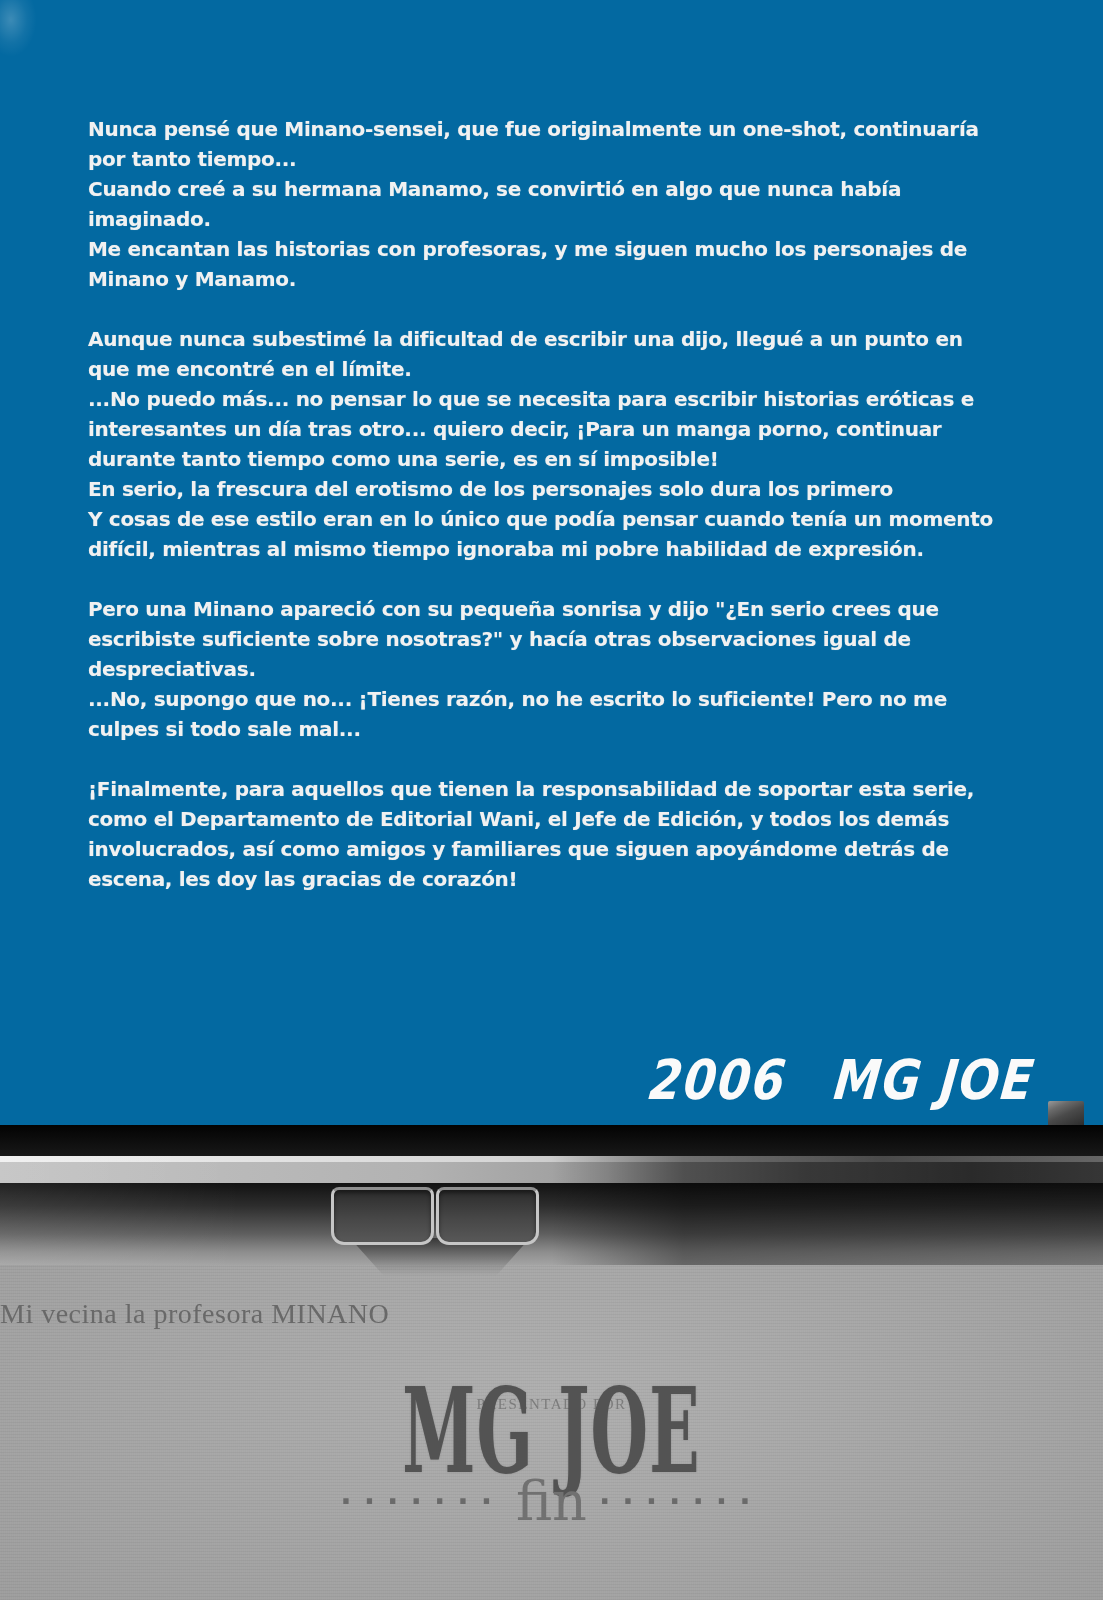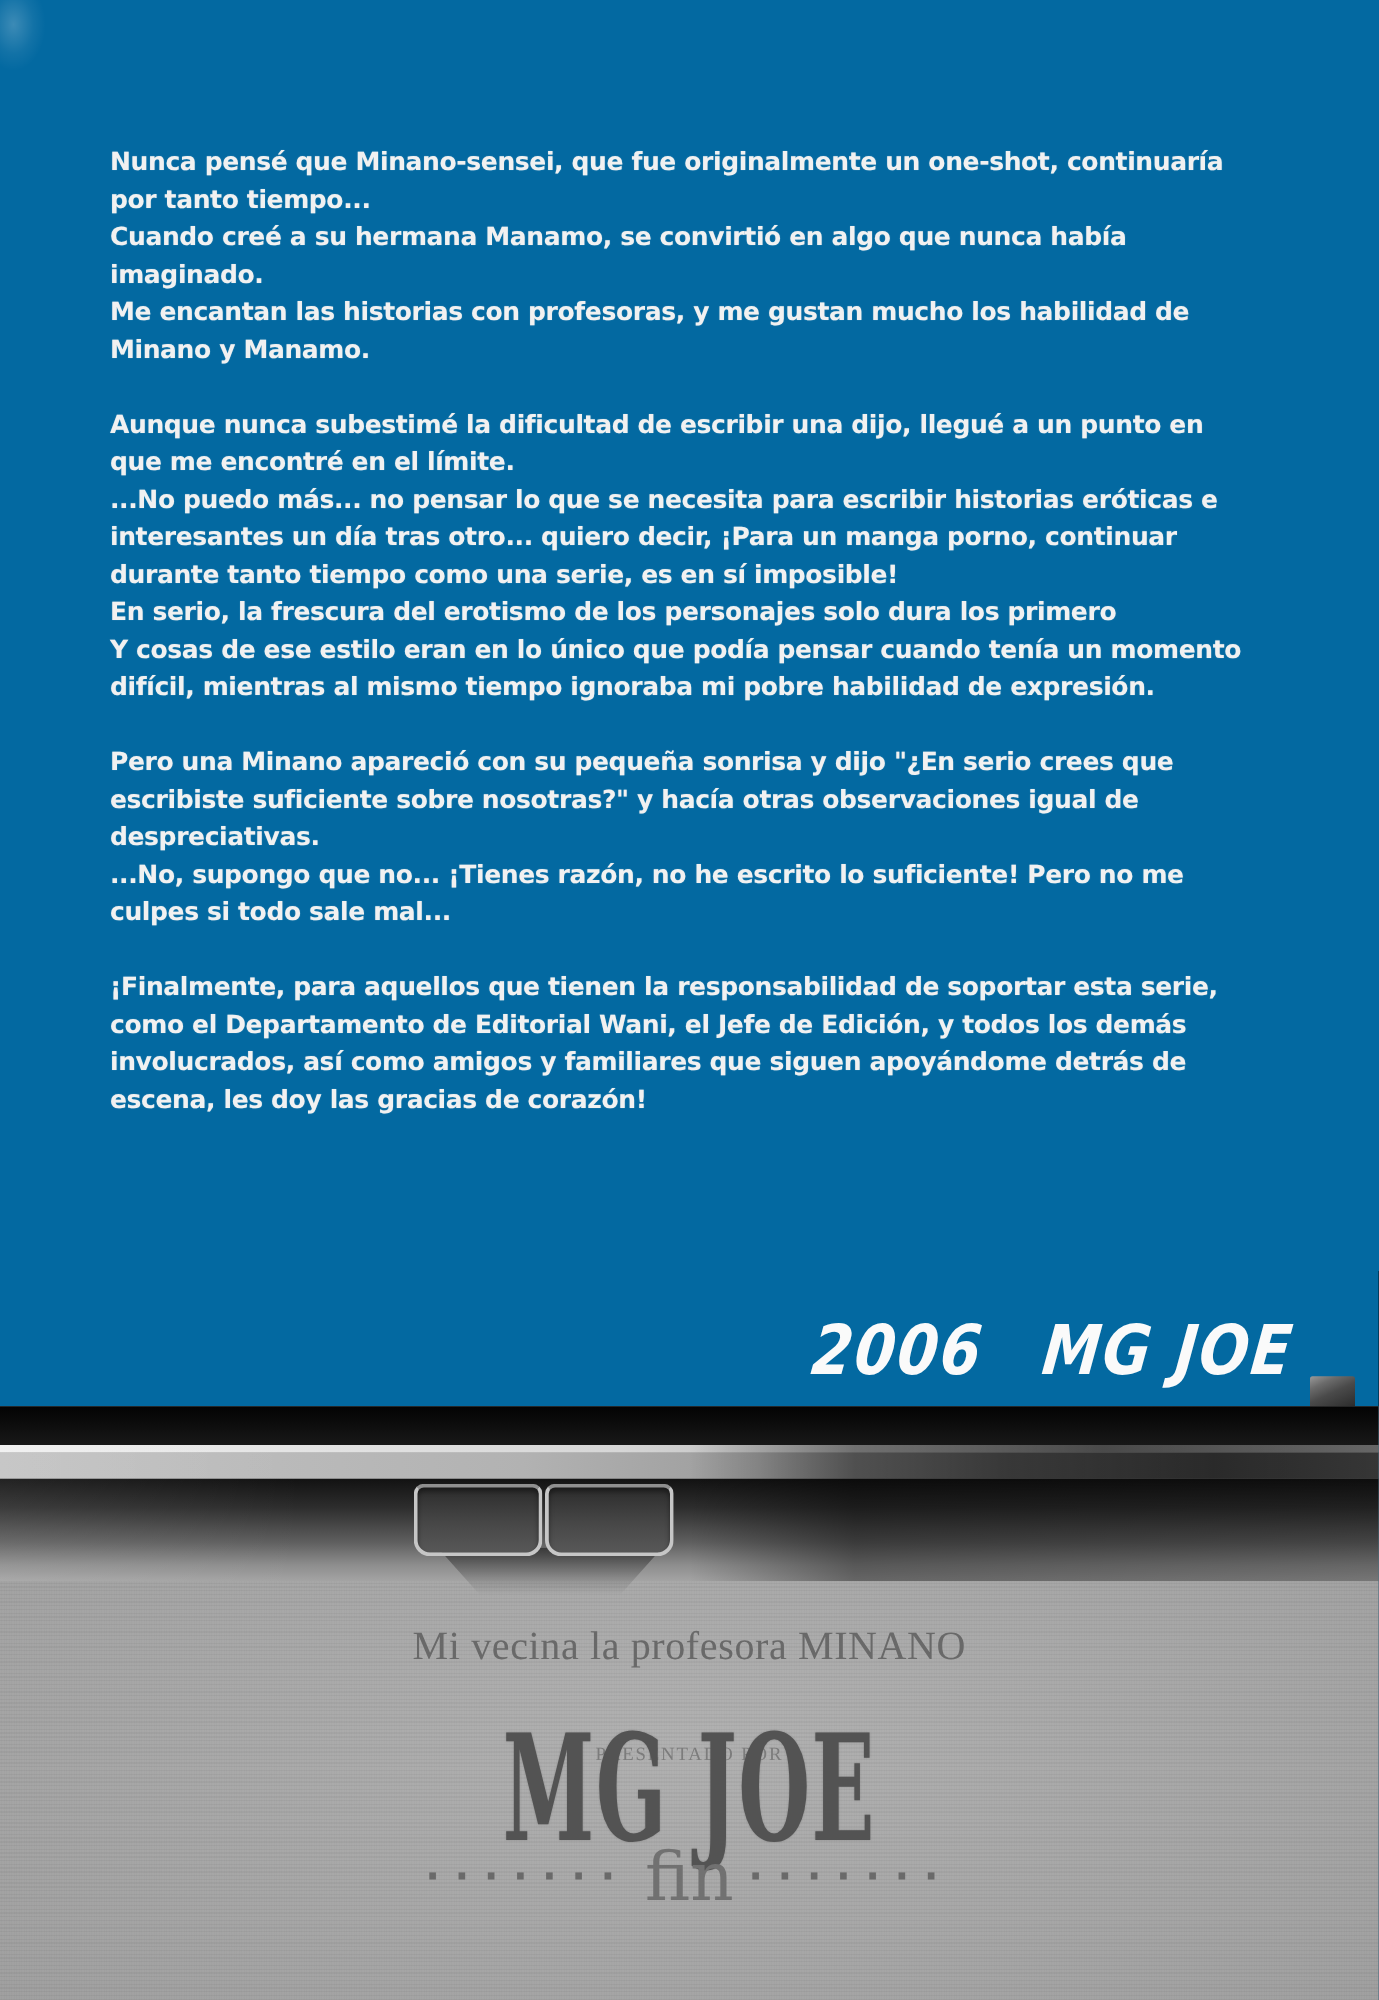--- a/index.html
+++ b/index.html
@@ -35,22 +35,22 @@
   .side-shade{position:absolute;left:0;top:31px;width:100%;height:109px;
               background:linear-gradient(to right,rgba(255,255,255,.07),transparent 22%,transparent 50%,
               rgba(0,0,0,.38) 62%,rgba(0,0,0,.28) 100%);}
   
   .paper{position:absolute;left:0;top:140px;width:100%;height:335px;background:#a9a9a9;}
   .grain{position:absolute;inset:0;
          background:
            radial-gradient(ellipse at 50% 38%,rgba(255,255,255,.06),rgba(0,0,0,.07)),
            repeating-linear-gradient(0deg,rgba(0,0,0,.045) 0 1px,transparent 1px 3px),
            repeating-linear-gradient(90deg,rgba(255,255,255,.04) 0 1px,transparent 1px 2px);}
-  .series-title{position:absolute;top:33px;width:100%;text-align:center;
-                font-family:"Liberation Serif",serif;font-size:32px;color:#696969;letter-spacing:.5px;}
+  .series-title{position:absolute;top:33px;width:100%;text-align:left;
+                font-family:"Liberation Serif",serif;font-size:28px;color:#696969;letter-spacing:.5px;}
   .presented{position:absolute;top:94px;width:100%;text-align:center;
              font-family:"Liberation Serif",serif;font-size:15px;letter-spacing:1.5px;color:#7c7c7c;margin-top:37px;}
   .big-author{position:absolute;top:106px;width:100%;text-align:center;
               font-family:"DejaVu Serif",serif;font-weight:700;font-size:118px;line-height:120px;
               color:#535353;transform:scaleX(.56);letter-spacing:2px;
               text-shadow:0 0 2px rgba(80,80,80,.4);}
   .end-row{position:absolute;top:212px;width:100%;display:flex;justify-content:center;align-items:center;gap:12px;}
   .dots{font-size:30px;font-weight:700;letter-spacing:12px;color:#6a6a6a;line-height:30px;}
   .fin{font-family:"DejaVu Serif",serif;font-size:54px;color:#717171;line-height:50px;}
   
@@ -69,21 +69,21 @@
 <div class="page">
 
   <div class="speck"></div>
 
   <div class="afterword">
     <div class="paragraph">
         <div class="line">Nunca pensé que Minano-sensei, que fue originalmente un one-shot, continuaría</div>
         <div class="line">por tanto tiempo...</div>
         <div class="line">Cuando creé a su hermana Manamo, se convirtió en algo que nunca había</div>
         <div class="line">imaginado.</div>
-        <div class="line">Me encantan las historias con profesoras, y me gustan mucho los habilidad de</div>
+        <div class="line">Me encantan las historias con profesoras, y me siguen mucho los personajes de</div>
         <div class="line">Minano y Manamo.</div>
       </div>
     <div class="paragraph">
         <div class="line">Aunque nunca subestimé la dificultad de escribir una dijo, llegué a un punto en</div>
         <div class="line">que me encontré en el límite.</div>
         <div class="line">...No puedo más... no pensar lo que se necesita para escribir historias eróticas e</div>
         <div class="line">interesantes un día tras otro... quiero decir, ¡Para un manga porno, continuar</div>
         <div class="line">durante tanto tiempo como una serie, es en sí imposible!</div>
         <div class="line">En serio, la frescura del erotismo de los personajes solo dura los primero</div>
         <div class="line">Y cosas de ese estilo eran en lo único que podía pensar cuando tenía un momento</div>

